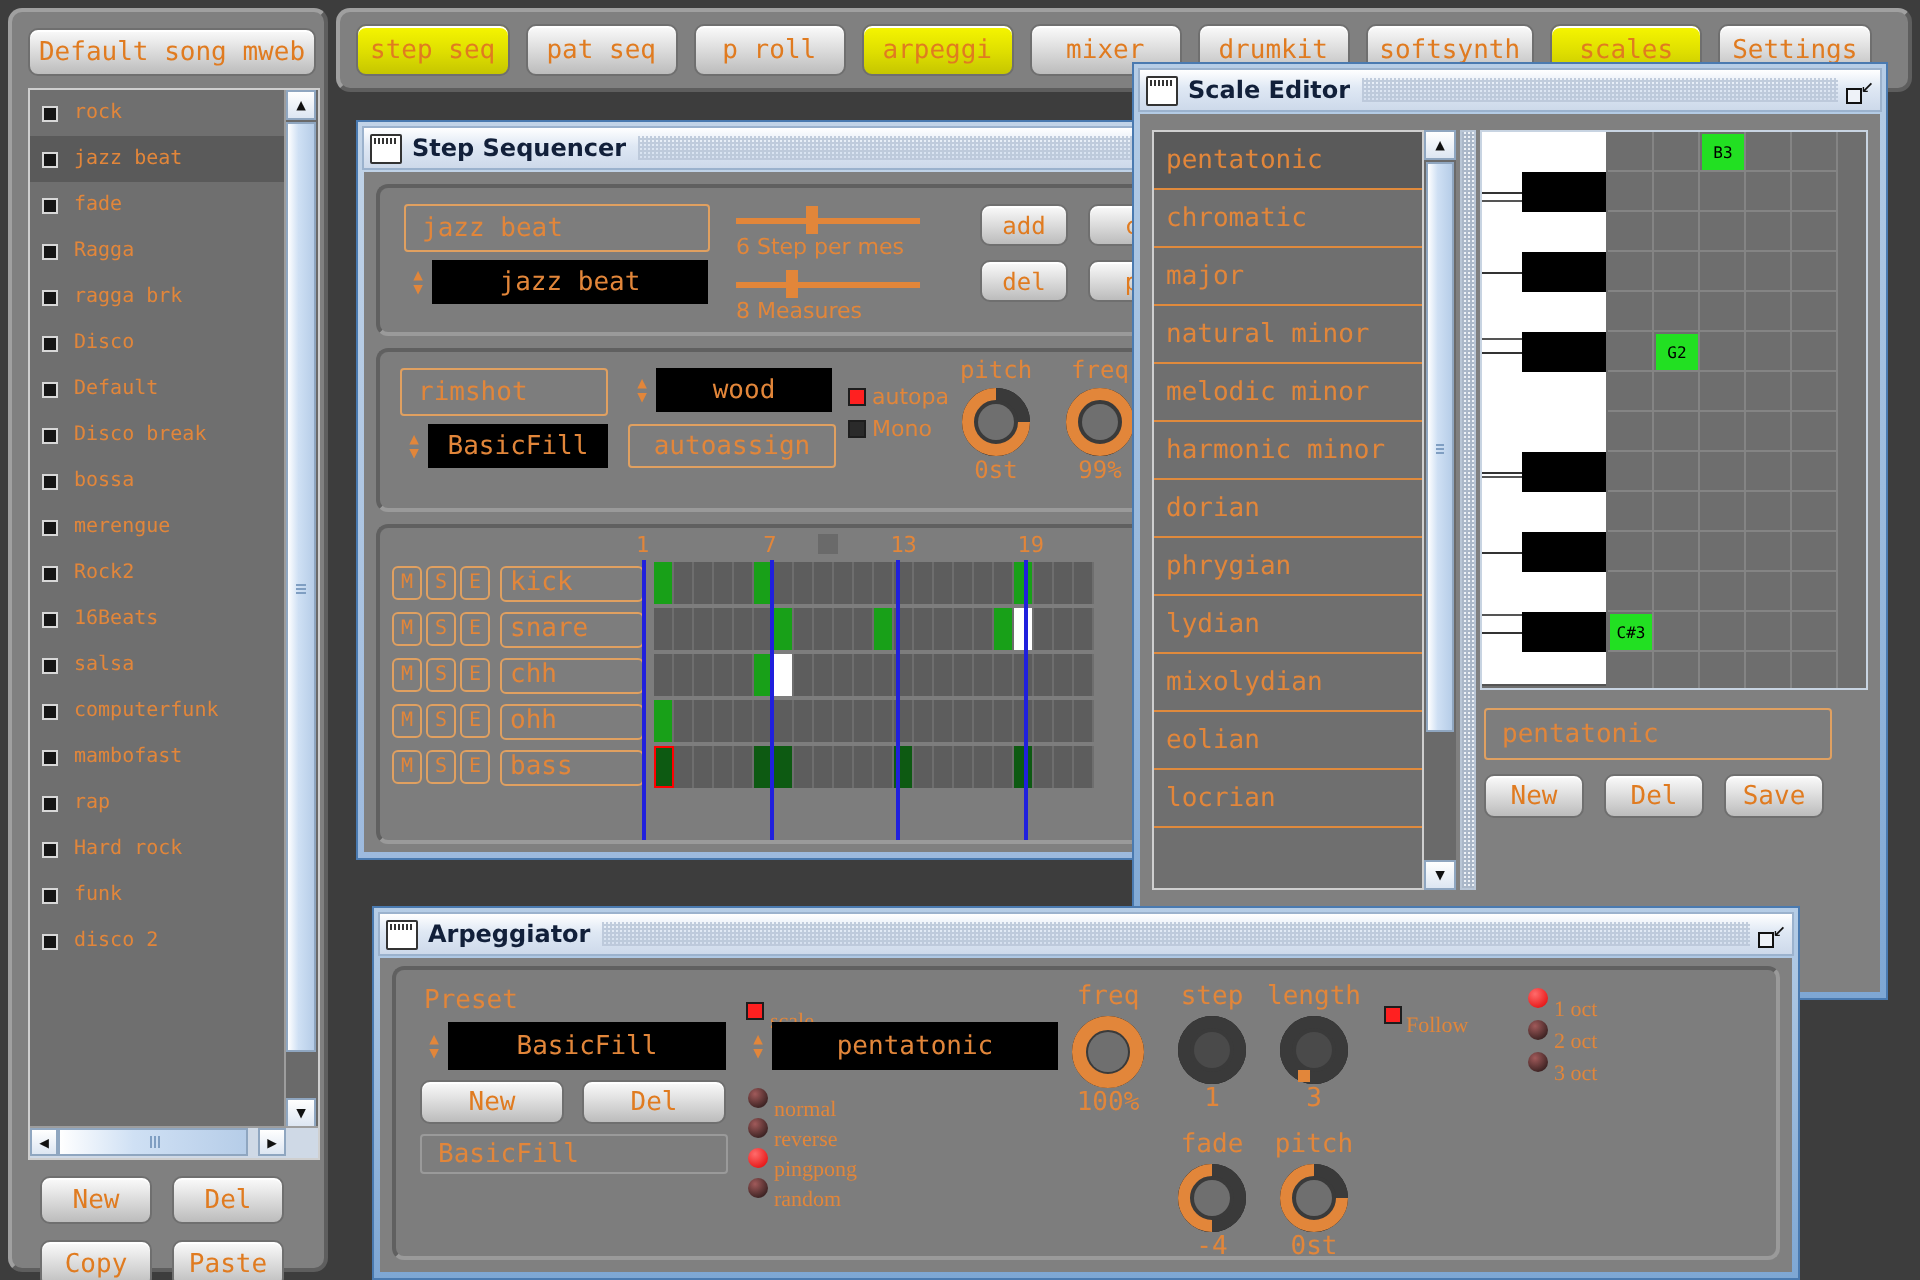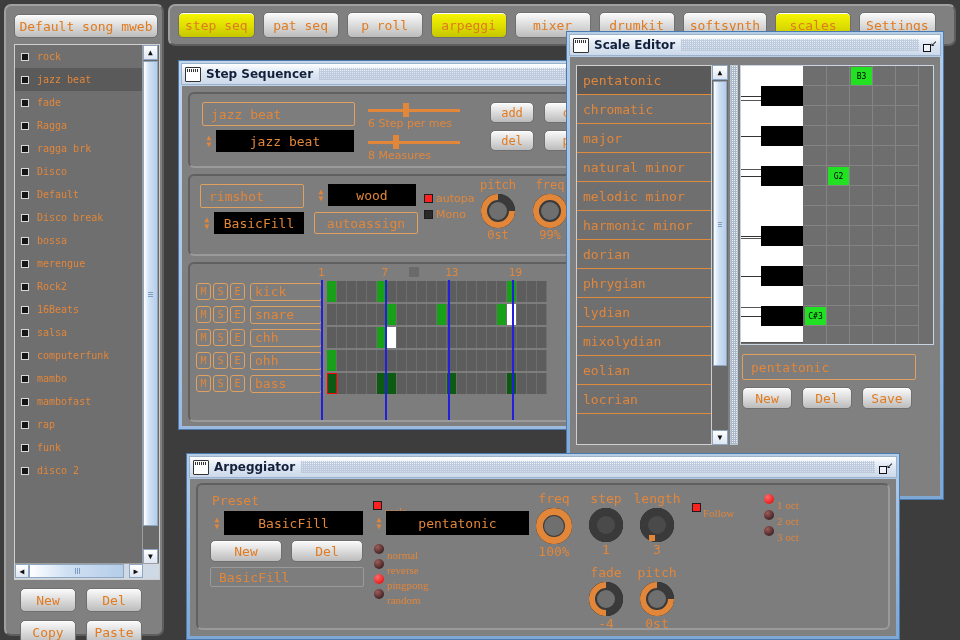--- a/index.html
+++ b/index.html
@@ -300,29 +300,29 @@
           <div class="lb-item">
             <span class="lb-bullet"></span>
             <span>salsa</span>
           </div>
           <div class="lb-item">
             <span class="lb-bullet"></span>
             <span>computerfunk</span>
           </div>
           <div class="lb-item">
             <span class="lb-bullet"></span>
-            <span>mambo</span>
-          </div>
-          <div class="lb-item">
-            <span class="lb-bullet"></span>
             <span>mambofast</span>
           </div>
           <div class="lb-item">
             <span class="lb-bullet"></span>
             <span>rap</span>
+          </div>
+          <div class="lb-item">
+            <span class="lb-bullet"></span>
+            <span>Hard rock</span>
           </div>
           <div class="lb-item">
             <span class="lb-bullet"></span>
             <span>funk</span>
           </div>
           <div class="lb-item">
             <span class="lb-bullet"></span>
             <span>disco 2</span>
           </div>
         </div>

